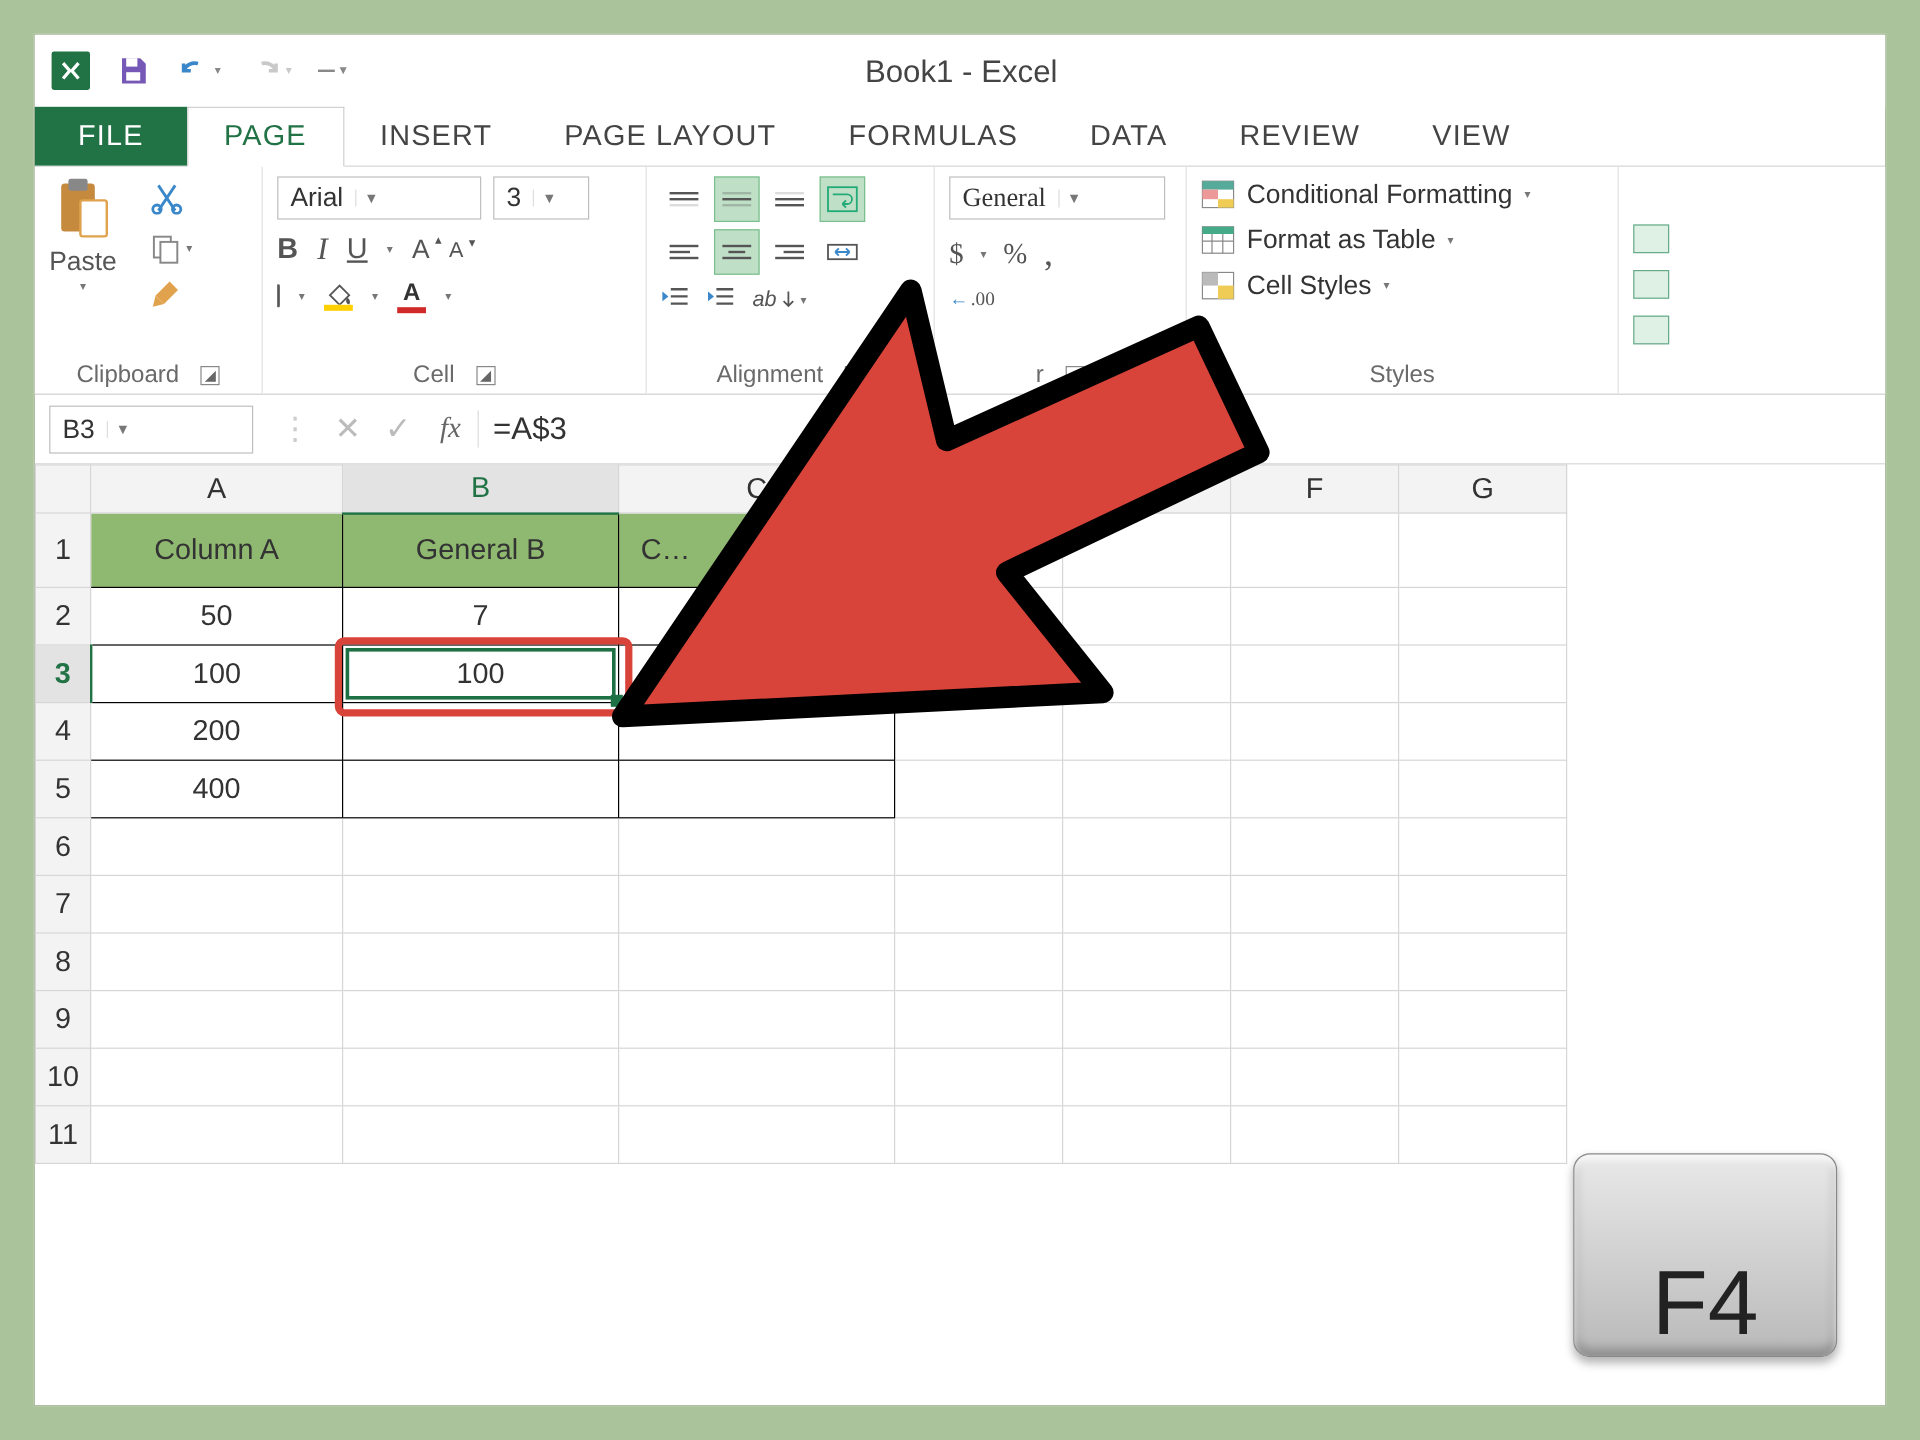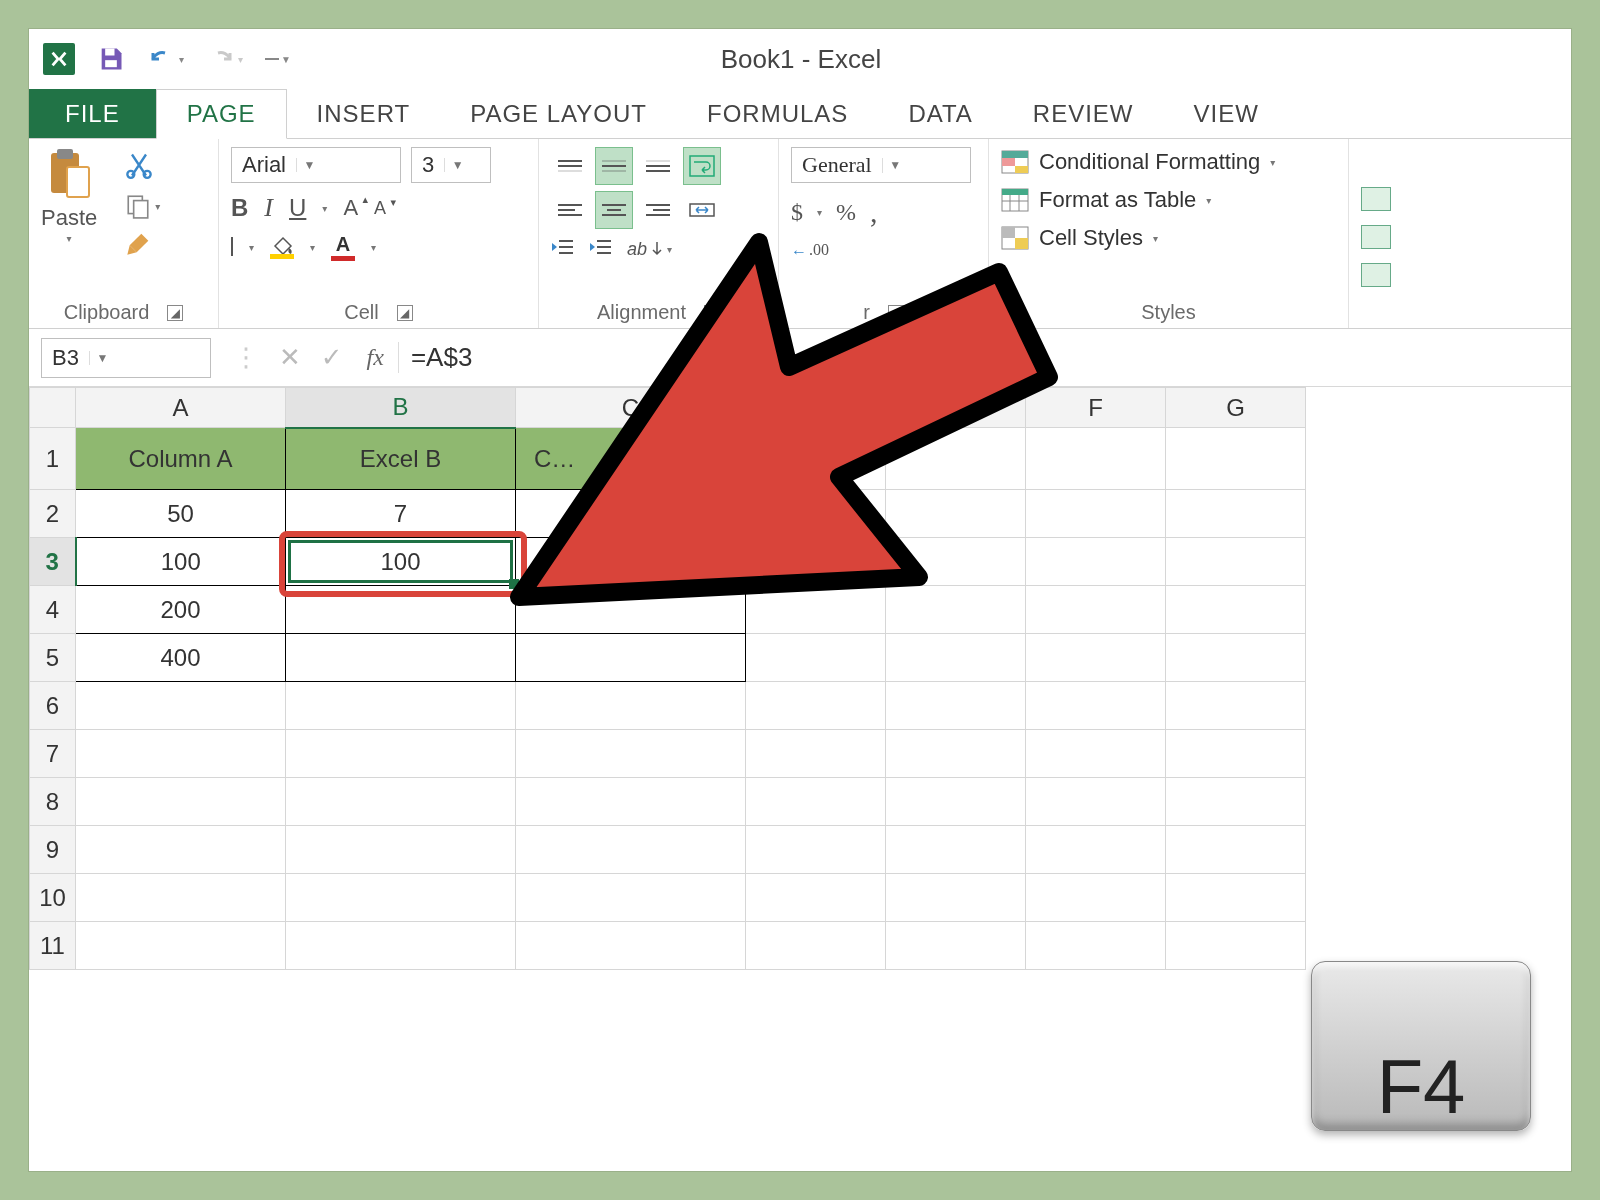--- a/index.html
+++ b/index.html
@@ -466,21 +466,21 @@
           <th>D</th>
           <th>E</th>
           <th>F</th>
           <th>G</th>
         </tr>
       </thead>
       <tbody>
         <tr class="data" style="height:62px">
           <td class="rowhead">1</td>
           <td class="hdr-cell bcell">Column A</td>
-          <td class="hdr-cell bcell">Excel B</td>
+          <td class="hdr-cell bcell">General B</td>
           <td class="hdr-cell bcell" style="text-align:left;padding-left:18px">C…</td>
           <td></td>
             <td></td>
             <td></td>
             <td></td>
         </tr>
         <tr class="data">
           <td class="rowhead">2</td>
           <td class="bcell">50</td>
           <td class="bcell">7</td>

